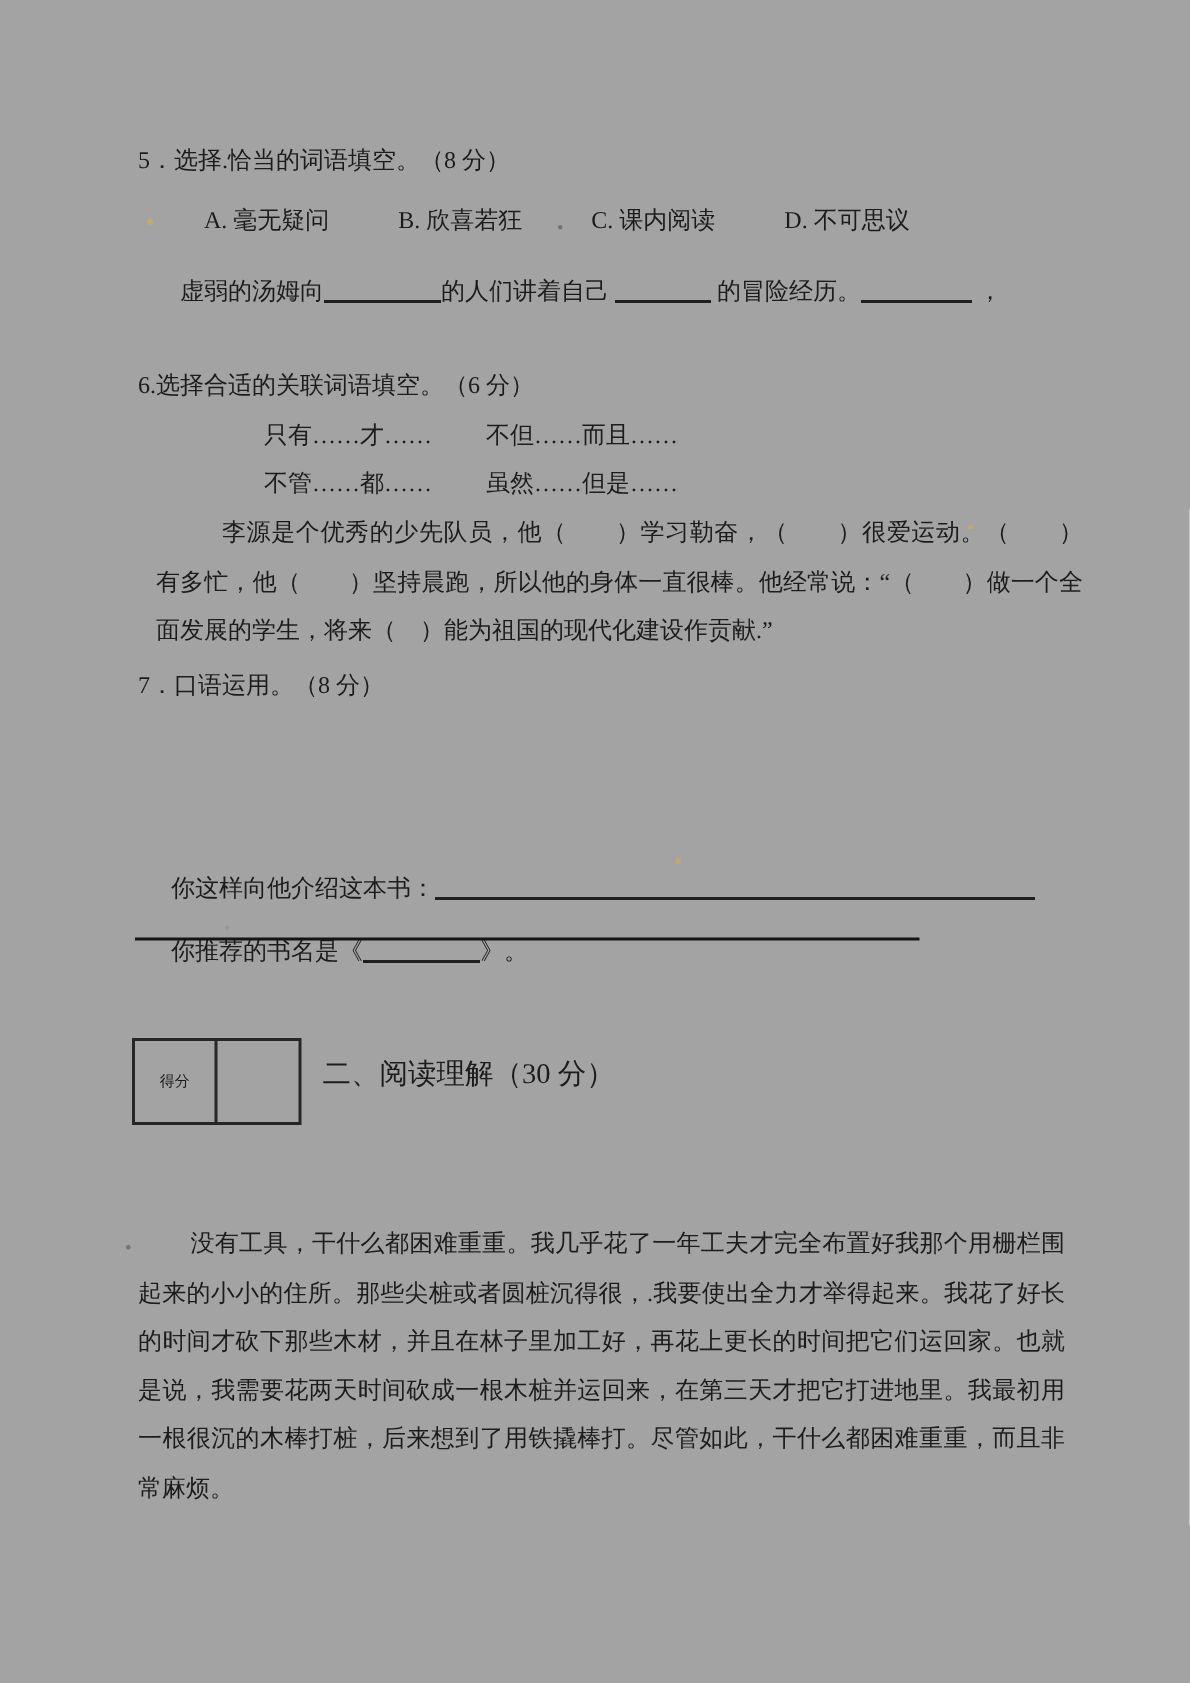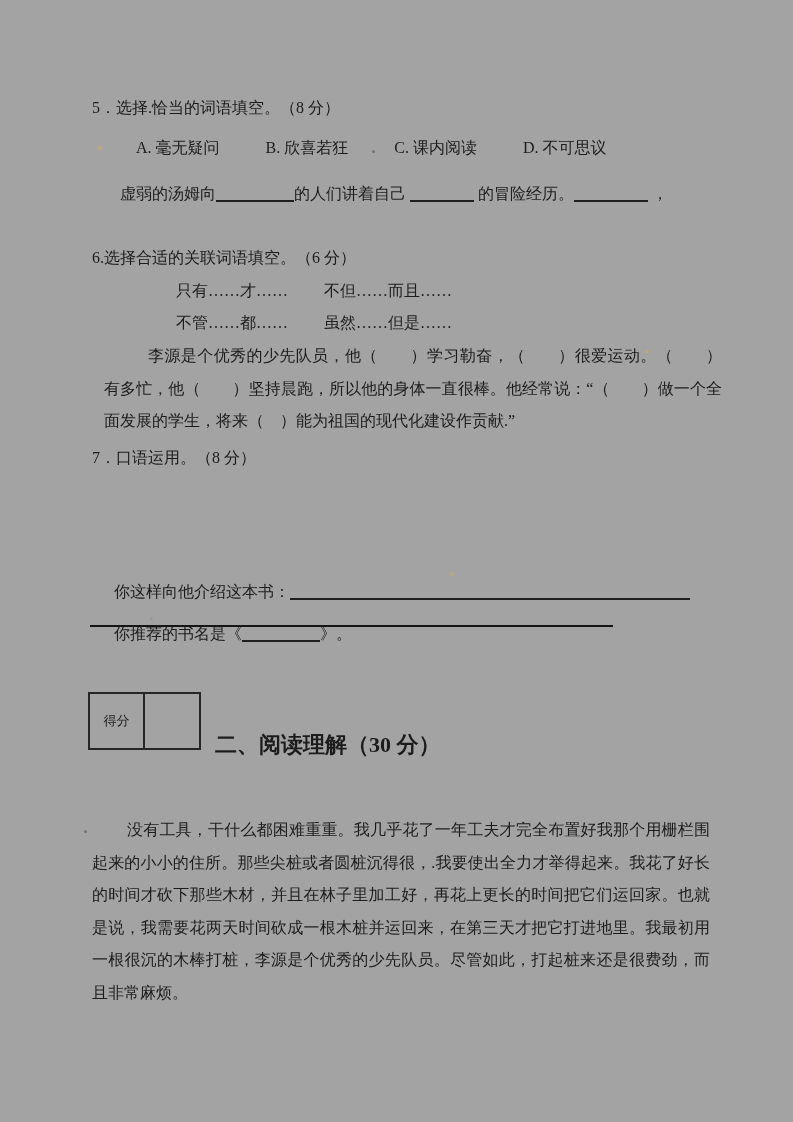--- a/index.html
+++ b/index.html
@@ -30,24 +30,24 @@
   }
   .score-box {
     display:flex;
     border:2px solid #262626;
     width:109px; height:54px;
     box-sizing:content-box;
   }
   .score-cell {
     width:54px;
     display:flex; align-items:center; justify-content:center;
-    font-size:13px;
+    font-size:10px;
   }
   .score-cell + .score-cell { border-left:2px solid #262626; width:55px; }
-  .sec2-h { font-weight:bold; font-size:22px; line-height:26px; white-space:nowrap;margin-top:28px; }
+  .sec2-h { font-weight:normal; font-size:19px; line-height:26px; white-space:nowrap; }
   .artifact { position:absolute; border-radius:50%; }
   .a-gold { background:#c9ad66; }
   .a-dark { background:#555; }
   .a-gray { background:#999; }
 </style>
 </head>
 <body>
 
 <div class="page">
 
@@ -87,21 +87,21 @@
   <div class="abs rule" style="left:90px; top:625px; width:523px;"></div>
 
   <div class="abs score-box" style="left:88px; top:692px;">
     <div class="score-cell">得分</div>
     <div class="score-cell"></div>
   </div>
 
   <p class="abs sec2-h" style="left:215px; top:704px;">二、阅读理解（30 分）</p>
 
 
-  <p class="abs para" style="left:92px; top:814px; text-indent:35px;">没有工具，干什么都困难重重。我几乎花了一年工夫才完全布置好我那个用栅栏围起来的小小的住所。那些尖桩或者圆桩沉得很，.我要使出全力才举得起来。我花了好长的时间才砍下那些木材，并且在林子里加工好，再花上更长的时间把它们运回家。也就是说，我需要花两天时间砍成一根木桩并运回来，在第三天才把它打进地里。我最初用一根很沉的木棒打桩，李源是个优秀的少先队员。尽管如此，打起桩来还是很费劲，而且非常麻烦。</p>
+  <p class="abs para" style="left:92px; top:814px; text-indent:35px;">没有工具，干什么都困难重重。我几乎花了一年工夫才完全布置好我那个用栅栏围起来的小小的住所。那些尖桩或者圆桩沉得很，.我要使出全力才举得起来。我花了好长的时间才砍下那些木材，并且在林子里加工好，再花上更长的时间把它们运回家。也就是说，我需要花两天时间砍成一根木桩并运回来，在第三天才把它打进地里。我最初用一根很沉的木棒打桩，后来想到了用铁撬棒打。尽管如此，干什么都困难重重，而且非常麻烦。</p>
 
   <div class="artifact a-gold" style="left:98px;  top:146px; width:4px; height:4px; opacity:.8;"></div>
   <div class="artifact a-dark" style="left:372px; top:150px; width:3px; height:3px; opacity:.6;"></div>
   <div class="artifact a-dark" style="left:193px; top:197px; width:3px; height:4px;"></div>
   <div class="artifact a-gold" style="left:645px; top:350px; width:4px; height:3px; opacity:.7;"></div>
   <div class="artifact a-gold" style="left:450px; top:572px; width:4px; height:4px; opacity:.6;"></div>
   <div class="artifact a-gray" style="left:150px; top:617px; width:3px; height:3px;"></div>
   <div class="artifact a-dark" style="left:84px;  top:830px; width:3px; height:3px; opacity:.6;"></div>
 
 </div>

